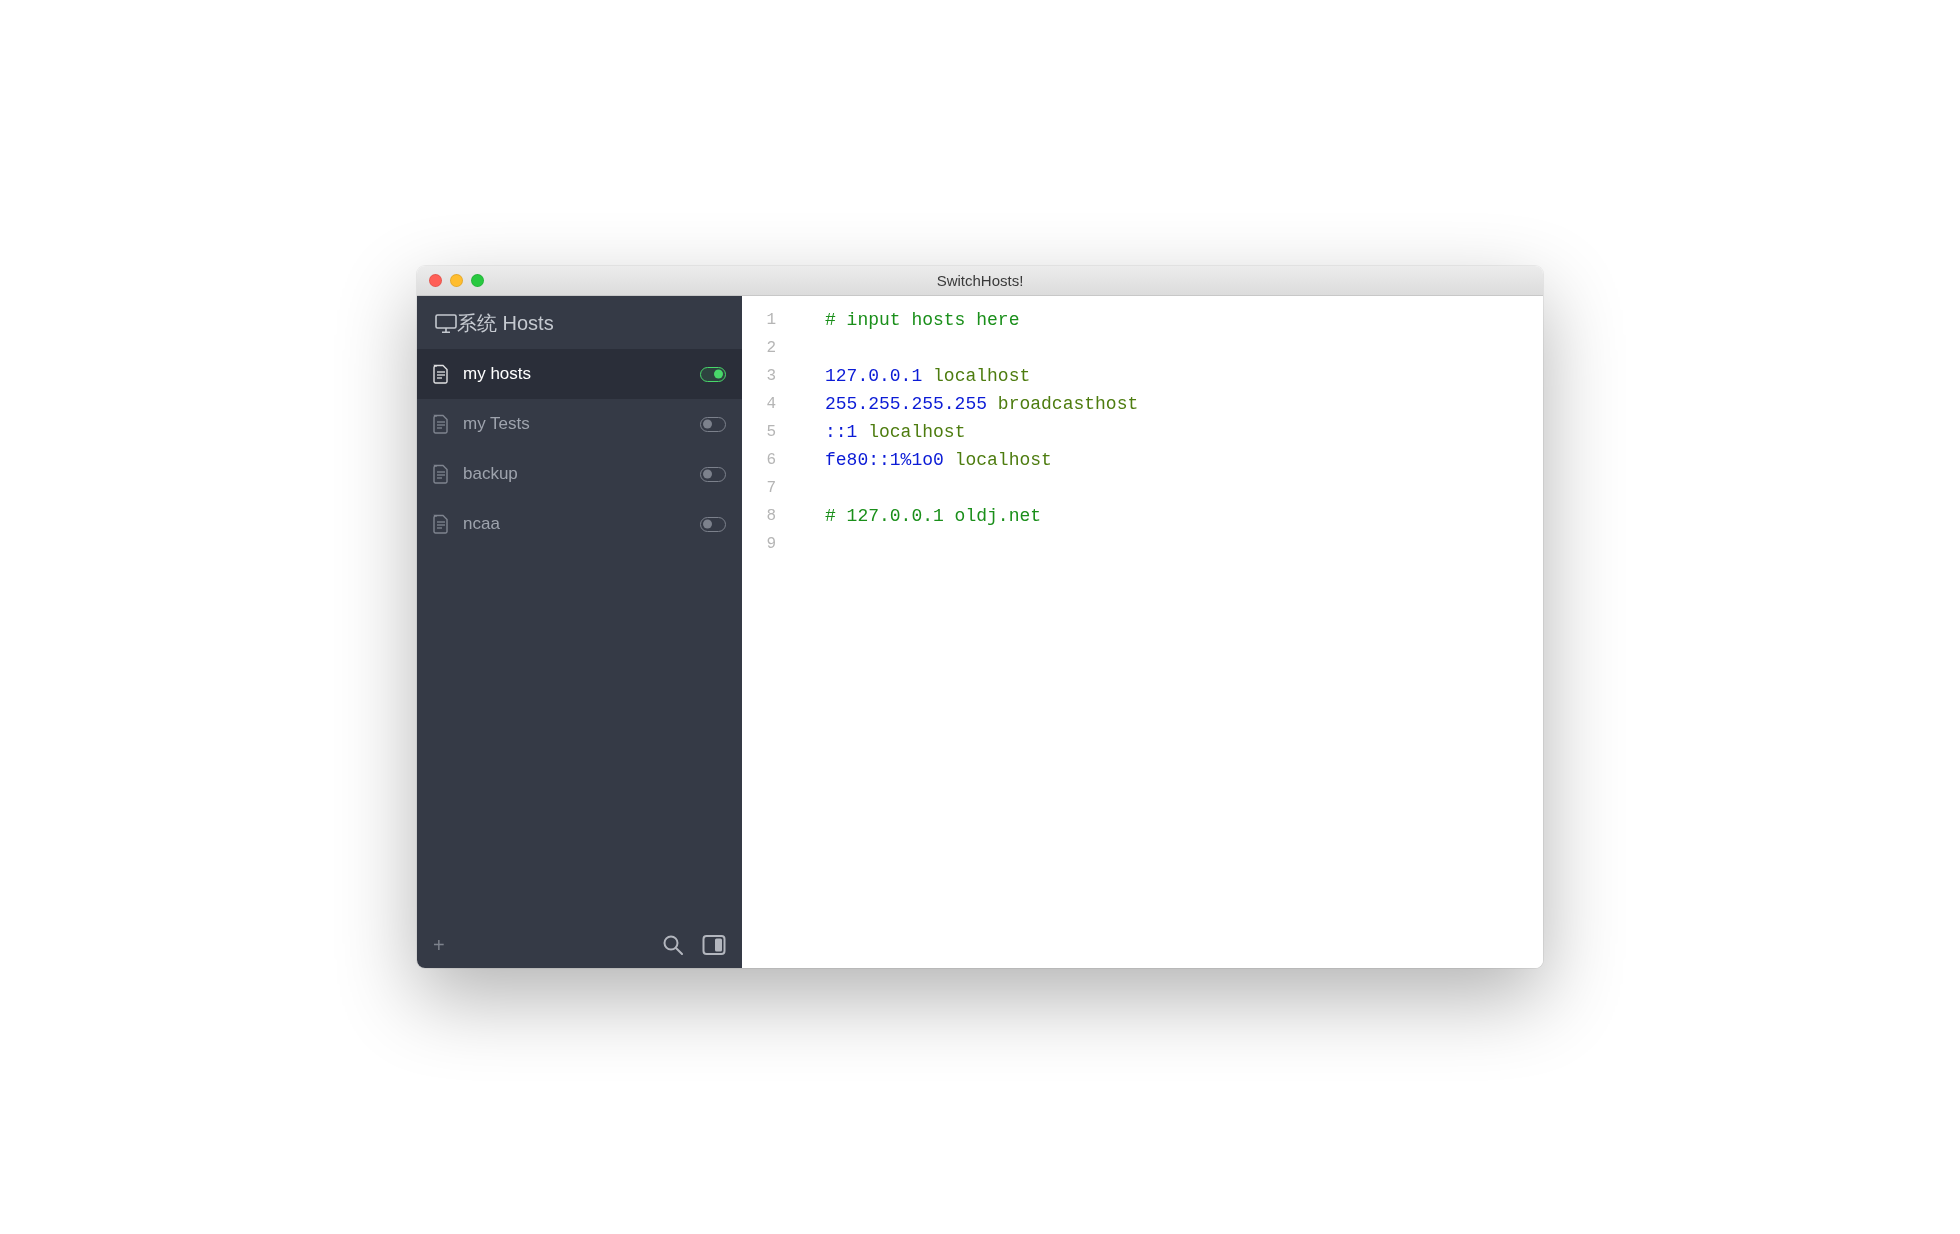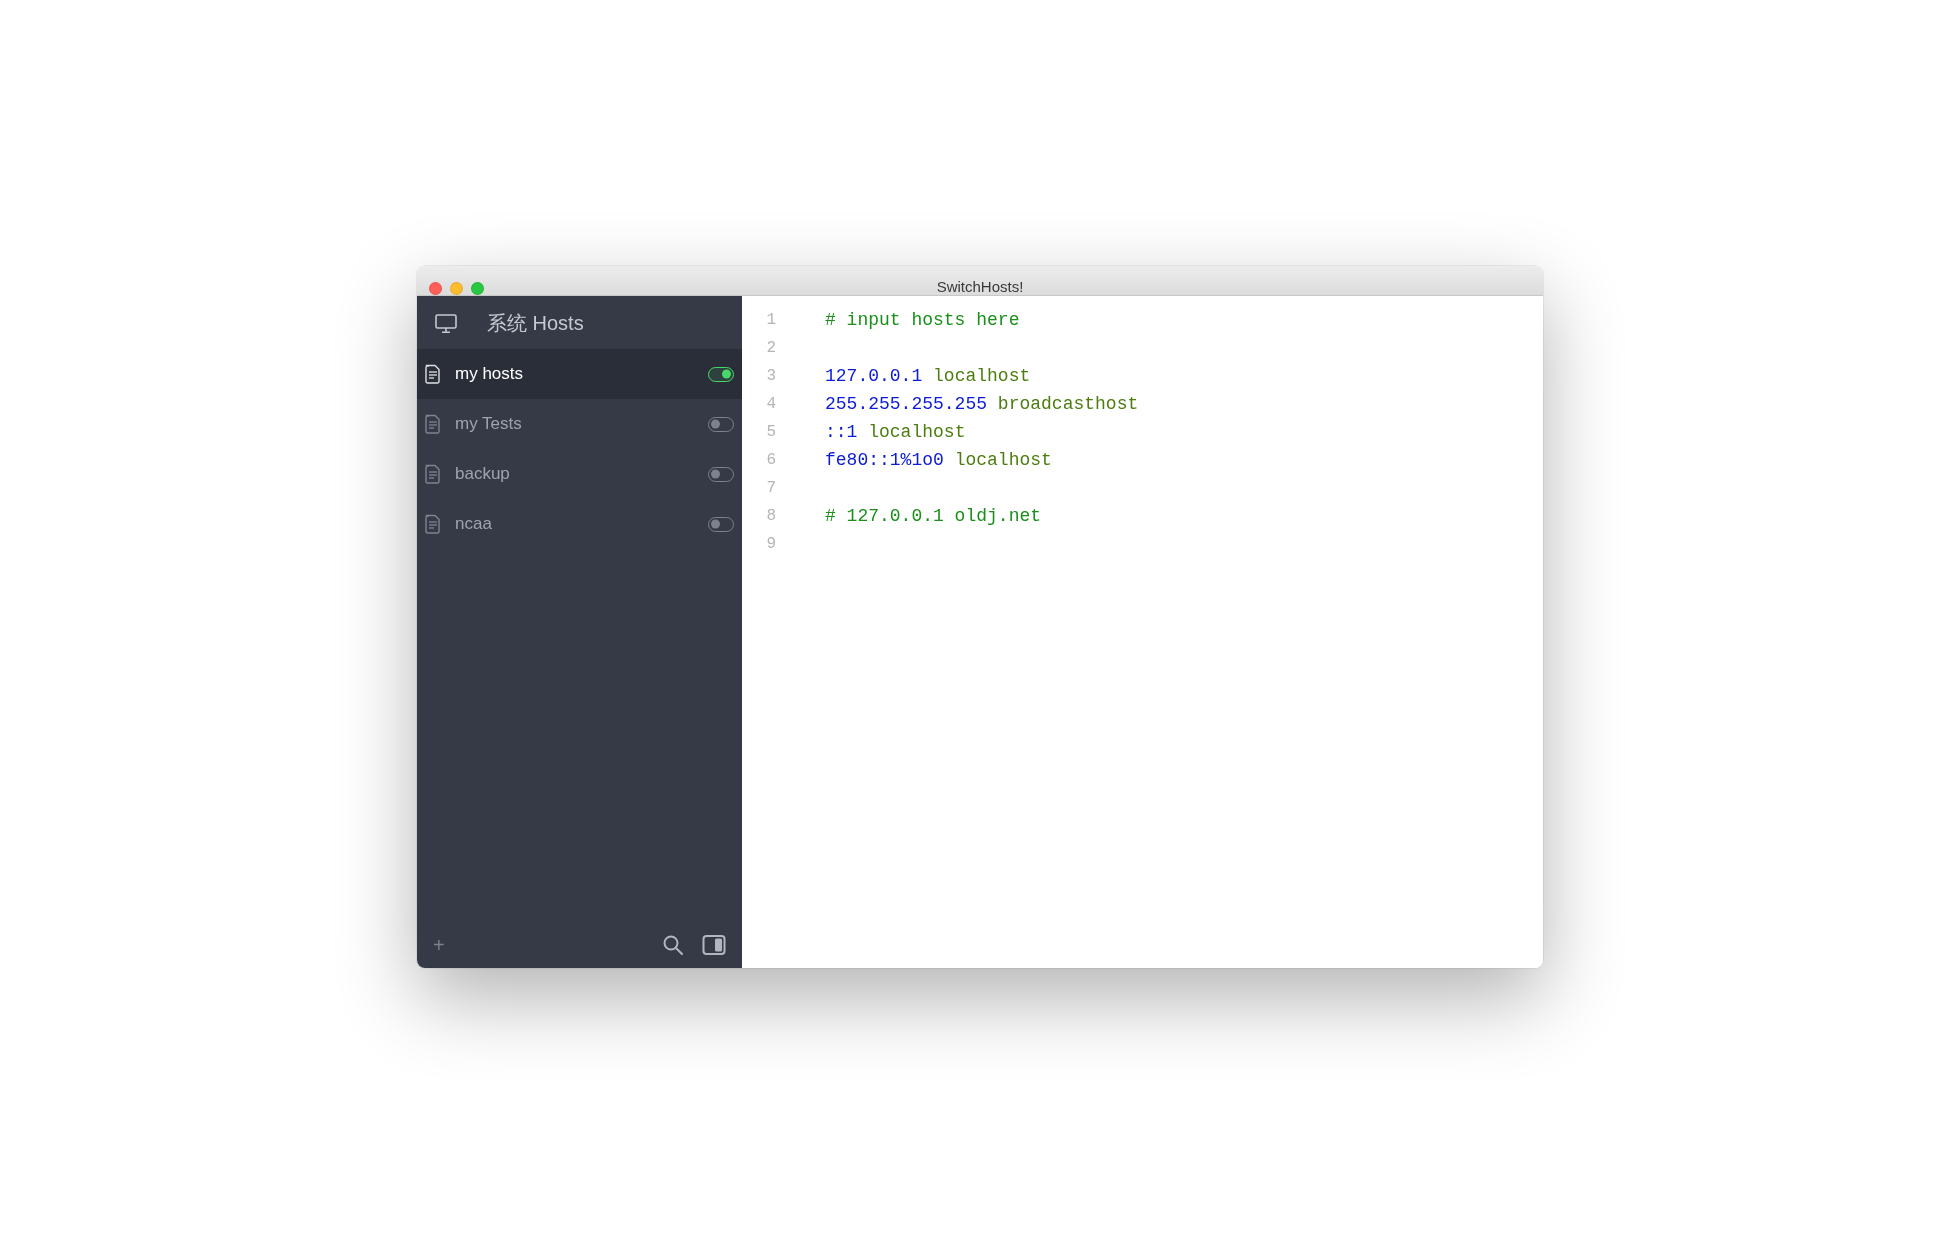--- a/index.html
+++ b/index.html
@@ -20,21 +20,21 @@
     overflow: hidden;
     background: #fff;
     display: flex;
     flex-direction: column;
   }
   .titlebar {
     height: 30px;
     background: linear-gradient(#ececec, #dcdcdc);
     border-bottom: 1px solid #c8c8c8;
     display: flex;
-    align-items: flex-end;
+    align-items: center;
     position: relative;
   }
   .traffic {
     display: flex;
     gap: 8px;
     padding-left: 12px;
   }
   .dot { width: 13px; height: 13px; border-radius: 50%; }
   .dot.red { background: #ff5f57; border: 1px solid rgba(0,0,0,0.1); }
   .dot.yellow { background: #ffbd2e; border: 1px solid rgba(0,0,0,0.1); }
@@ -55,32 +55,32 @@
   .sidebar {
     width: 325px;
     background: #353a46;
     display: flex;
     flex-direction: column;
     color: #b8bcc4;
   }
   .side-header {
     display: flex;
     align-items: center;
-    gap: 30px;
+    gap: 0;
     padding: 14px 18px 12px 18px;
     font-size: 20px;
     color: #c5c9d0;
   }
   .side-header svg { flex-shrink: 0; }
   .list { flex: 1; }
   .item {
     display: flex;
     align-items: center;
     gap: 14px;
-    padding: 0 8px;
+    padding: 0 16px;
     height: 50px;
     font-size: 17px;
     color: #9ea3ad;
     cursor: pointer;
   }
   .item.active {
     background: #2a2e39;
     color: #ffffff;
   }
   .item.active .file-icon path,

